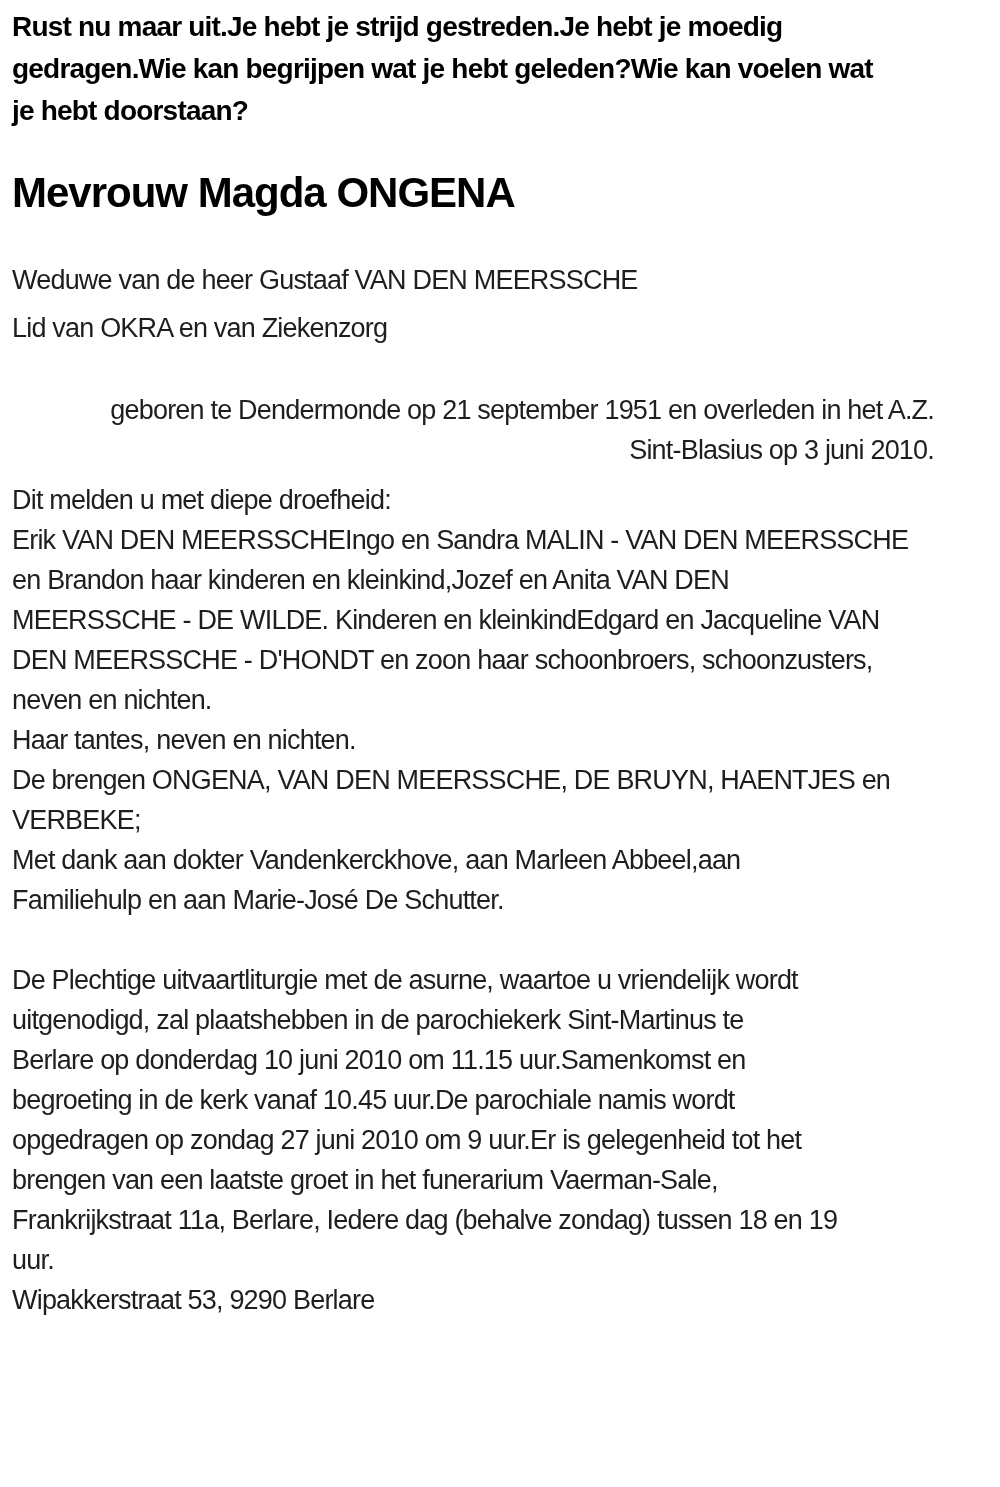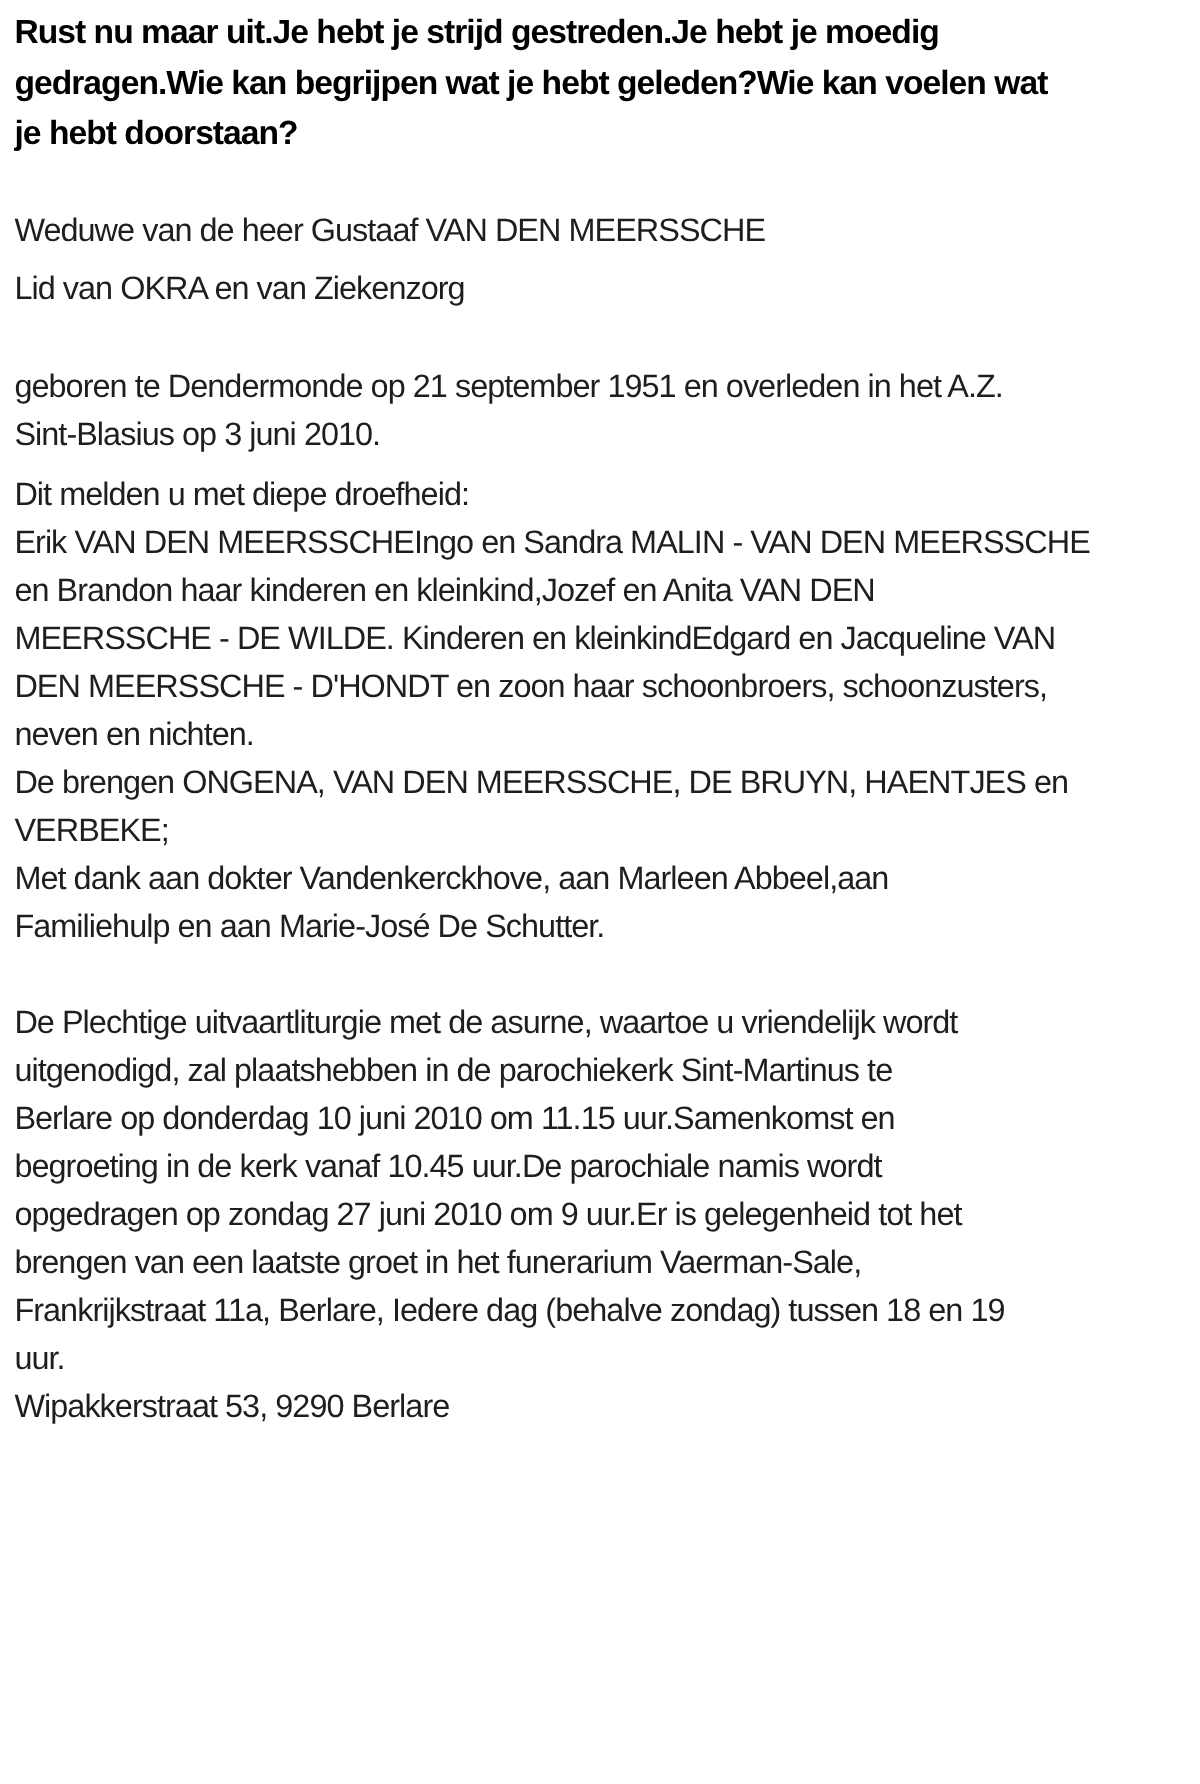--- a/index.html
+++ b/index.html
@@ -46,51 +46,53 @@
     margin: 34px 0 0 0;
     color: var(--heading-text);
     font-size: 42px;
     line-height: 54px;
     font-weight: 700;
     letter-spacing: -1px;
     white-space: pre-line;
   }
   .widow-line      { margin-top: 40px !important; }
   .membership-line { margin-top: 8px  !important; }
-  .life-dates      { margin-top: 42px !important; }
+  .life-dates      { margin-top: 42px !important; text-align: right; }
   .announcement    { margin-top: 10px !important; }
   .service-details { margin-top: 40px !important; }
   .address-first   { margin-top: 40px !important; }
 </style>
 </head>
 <body>
 
 <div class="doc">
 
   <p class="epigraph">Rust nu maar uit.Je hebt je strijd gestreden.Je hebt je moedig
 gedragen.Wie kan begrijpen wat je hebt geleden?Wie kan voelen wat
 je hebt doorstaan?</p>
 
 
+  <h1 class="deceased-name">Mevrouw Magda ONGENA</h1>
 
   <p class="widow-line">Weduwe van de heer Gustaaf VAN DEN MEERSSCHE</p>
 
   <p class="membership-line">Lid van OKRA en van Ziekenzorg</p>
 
   <p class="life-dates">geboren te Dendermonde op 21 september 1951 en overleden in het A.Z.
 Sint-Blasius op 3 juni 2010.</p>
 
   <p class="announcement">Dit melden u met diepe droefheid:</p>
 
   <p class="family-main">Erik VAN DEN MEERSSCHEIngo en Sandra MALIN - VAN DEN MEERSSCHE
 en Brandon haar kinderen en kleinkind,Jozef en Anita VAN DEN
 MEERSSCHE - DE WILDE. Kinderen en kleinkindEdgard en Jacqueline VAN
 DEN MEERSSCHE - D'HONDT en zoon haar schoonbroers, schoonzusters,
 neven en nichten.</p>
 
+  <p class="family-extended">Haar tantes, neven en nichten.</p>
 
   <p class="families-line">De brengen ONGENA, VAN DEN MEERSSCHE, DE BRUYN, HAENTJES en
 VERBEKE;</p>
 
   <p class="thanks-line">Met dank aan dokter Vandenkerckhove, aan Marleen Abbeel,aan
 Familiehulp en aan Marie-José De Schutter.</p>
 
   <p class="service-details">De Plechtige uitvaartliturgie met de asurne, waartoe u vriendelijk wordt
 uitgenodigd, zal plaatshebben in de parochiekerk Sint-Martinus te
 Berlare op donderdag 10 juni 2010 om 11.15 uur.Samenkomst en

